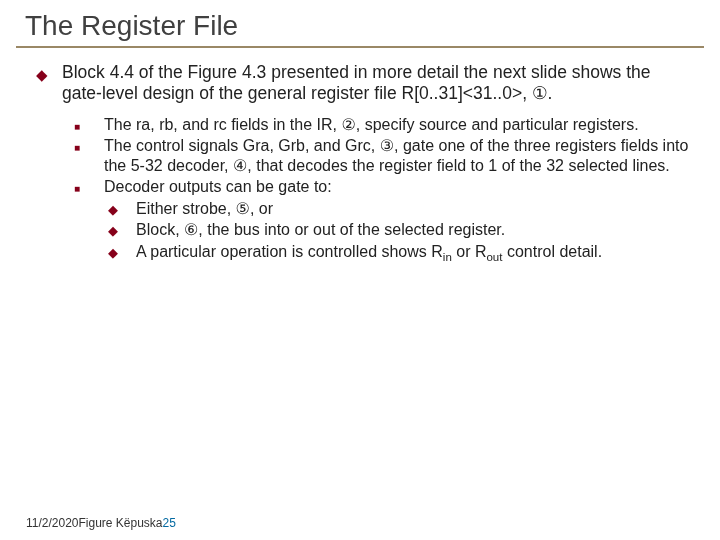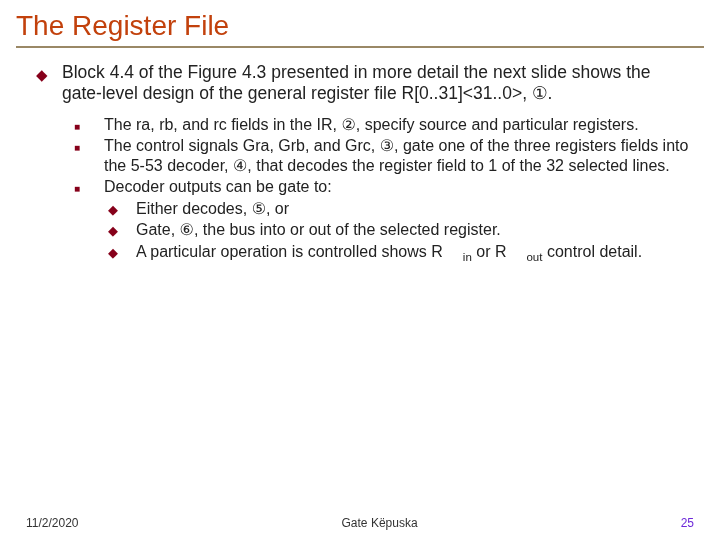--- a/index.html
+++ b/index.html
@@ -6,23 +6,24 @@
   body {
     width: 720px;
     height: 540px;
     background: #fff;
     font-family: Verdana, Geneva, sans-serif;
     position: relative;
     overflow: hidden;
   }
   .title {
     font-size: 28px;
-    color: #c2410c;
+    color: #404040;
     padding: 10px 16px 4px 16px;
     font-weight: normal;
+    margin-left: 9px;
   }
   .underline {
     height: 2px;
     background: #9a8866;
     margin: 0 16px 14px 16px;
   }
   .content {
     padding: 0 28px 0 36px;
     color: #222;
     font-size: 17.5px;
@@ -47,33 +48,32 @@
   .lvl2 .text { flex: 1; }
   .lvl3-list { padding-left: 34px; }
   .lvl3 { display: flex; margin-bottom: 2px; font-size: 16px; line-height: 1.22; }
   .lvl3 .bullet {
     flex: 0 0 28px;
     color: #86001a;
     font-size: 13px;
     padding-top: 3px;
   }
   .lvl3 .text { flex: 1; }
-  .sub { font-size: 0.72em; vertical-align: sub; margin-left: 20px; }
+  .sub { font-size: 0.72em; vertical-align: sub; }
   .footer {
     position: absolute;
     bottom: 10px;
     left: 0;
     width: 100%;
     display: flex;
-    justify-content: space-between;
     padding: 0 26px;
     font-size: 12px;
     color: #333;
   }
-  .footer .pagenum { color: #6d28d9; }
+  .footer .pagenum { color: #0369a1; }
 </style>
 </head>
 <body>
 
 <div class="title">The Register File</div>
 <div class="underline"></div>
 
 <div class="content">
 
   <div class="lvl1">
@@ -83,48 +83,48 @@
 
   <div class="lvl2-list">
 
     <div class="lvl2">
       <div class="bullet">■</div>
       <div class="text">The ra, rb, and rc fields in the IR, ②, specify source and particular registers.</div>
     </div>
 
     <div class="lvl2">
       <div class="bullet">■</div>
-      <div class="text">The control signals Gra, Grb, and Grc, ③, gate one of the three registers fields into the 5-53 decoder, ④, that decodes the register field to 1 of the 32 selected lines.</div>
+      <div class="text">The control signals Gra, Grb, and Grc, ③, gate one of the three registers fields into the 5-32 decoder, ④, that decodes the register field to 1 of the 32 selected lines.</div>
     </div>
 
     <div class="lvl2">
       <div class="bullet">■</div>
       <div class="text">Decoder outputs can be gate to:</div>
     </div>
 
     <div class="lvl3-list">
 
       <div class="lvl3">
         <div class="bullet">◆</div>
-        <div class="text">Either decodes, ⑤, or</div>
+        <div class="text">Either strobe, ⑤, or</div>
       </div>
 
       <div class="lvl3">
         <div class="bullet">◆</div>
-        <div class="text">Gate, ⑥, the bus into or out of the selected register.</div>
+        <div class="text">Block, ⑥, the bus into or out of the selected register.</div>
       </div>
 
       <div class="lvl3">
         <div class="bullet">◆</div>
         <div class="text"><span>A particular operation is controlled shows R</span><span class="sub">in</span><span> or R</span><span class="sub">out</span><span> control detail.</span></div>
       </div>
 
     </div>
 
   </div>
 
 </div>
 
 <div class="footer">
   <span>11/2/2020</span>
-  <span>Gate Këpuska</span>
+  <span>Figure Këpuska</span>
   <span class="pagenum">25</span>
 </div>
 
 </body></html>

